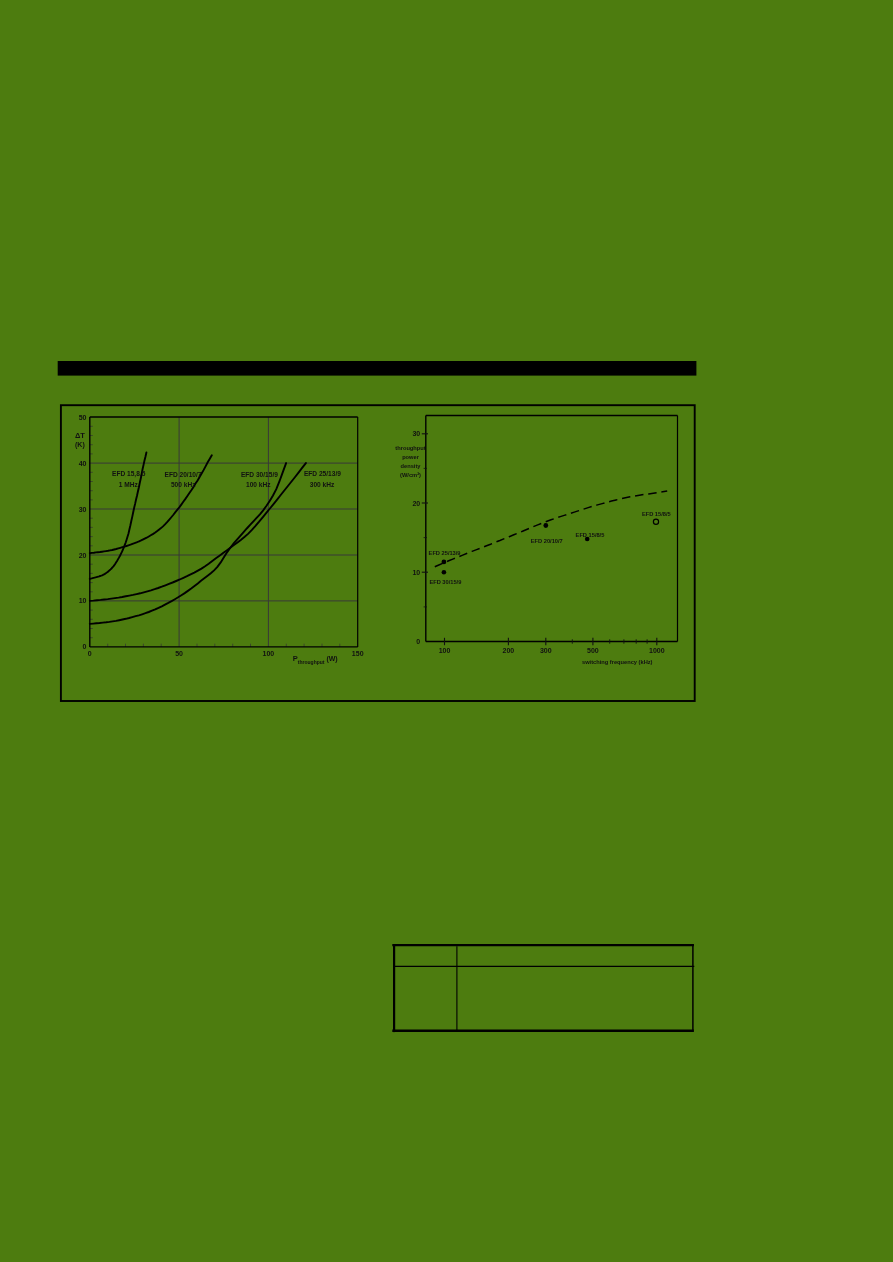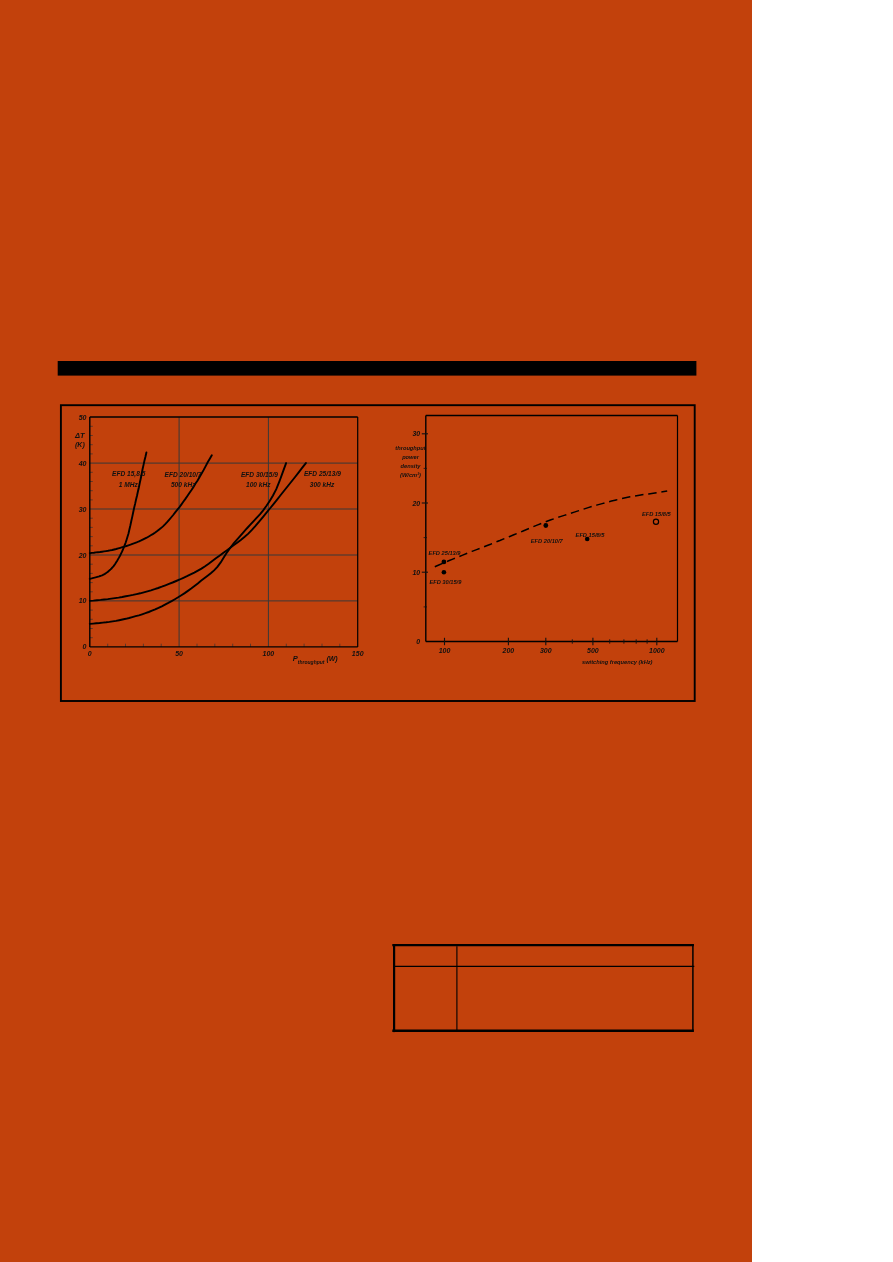--- a/index.html
+++ b/index.html
@@ -1,12 +1,12 @@
 <!DOCTYPE html>
-<html><head><meta charset="utf-8"><style>html,body{margin:0;padding:0;background:#fff;}.page{position:relative;width:752px;height:1262px;background:#c2410c;overflow:hidden;font-family:"Liberation Sans",sans-serif;font-style:italic;}</style></head><body>
+<html><head><meta charset="utf-8"><style>html,body{margin:0;padding:0;background:#fff;}.page{position:relative;width:893px;height:1262px;background:#4d7c0f;overflow:hidden;font-family:"Liberation Sans",sans-serif;}</style></head><body>
 <div class="page">
     <svg width="893" height="1262" viewBox="0 0 893 1262" xmlns="http://www.w3.org/2000/svg" style="position:absolute;left:0;top:0">
       <g fill="none" stroke="none">
 <rect x="57.7" y="361" width="638.7" height="14.6" fill="#000"></rect>
 <rect x="60.9" y="405.2" width="633.8" height="295.8" fill="none" stroke="#000" stroke-width="1.9"></rect>
 <g stroke="#383838" stroke-width="1.0">
           <line x1="89.8" y1="600.9" x2="357.7" y2="600.9"></line>
           <line x1="89.8" y1="555.0" x2="357.7" y2="555.0"></line>
           <line x1="89.8" y1="509.0" x2="357.7" y2="509.0"></line>
           <line x1="89.8" y1="463.1" x2="357.7" y2="463.1"></line>

